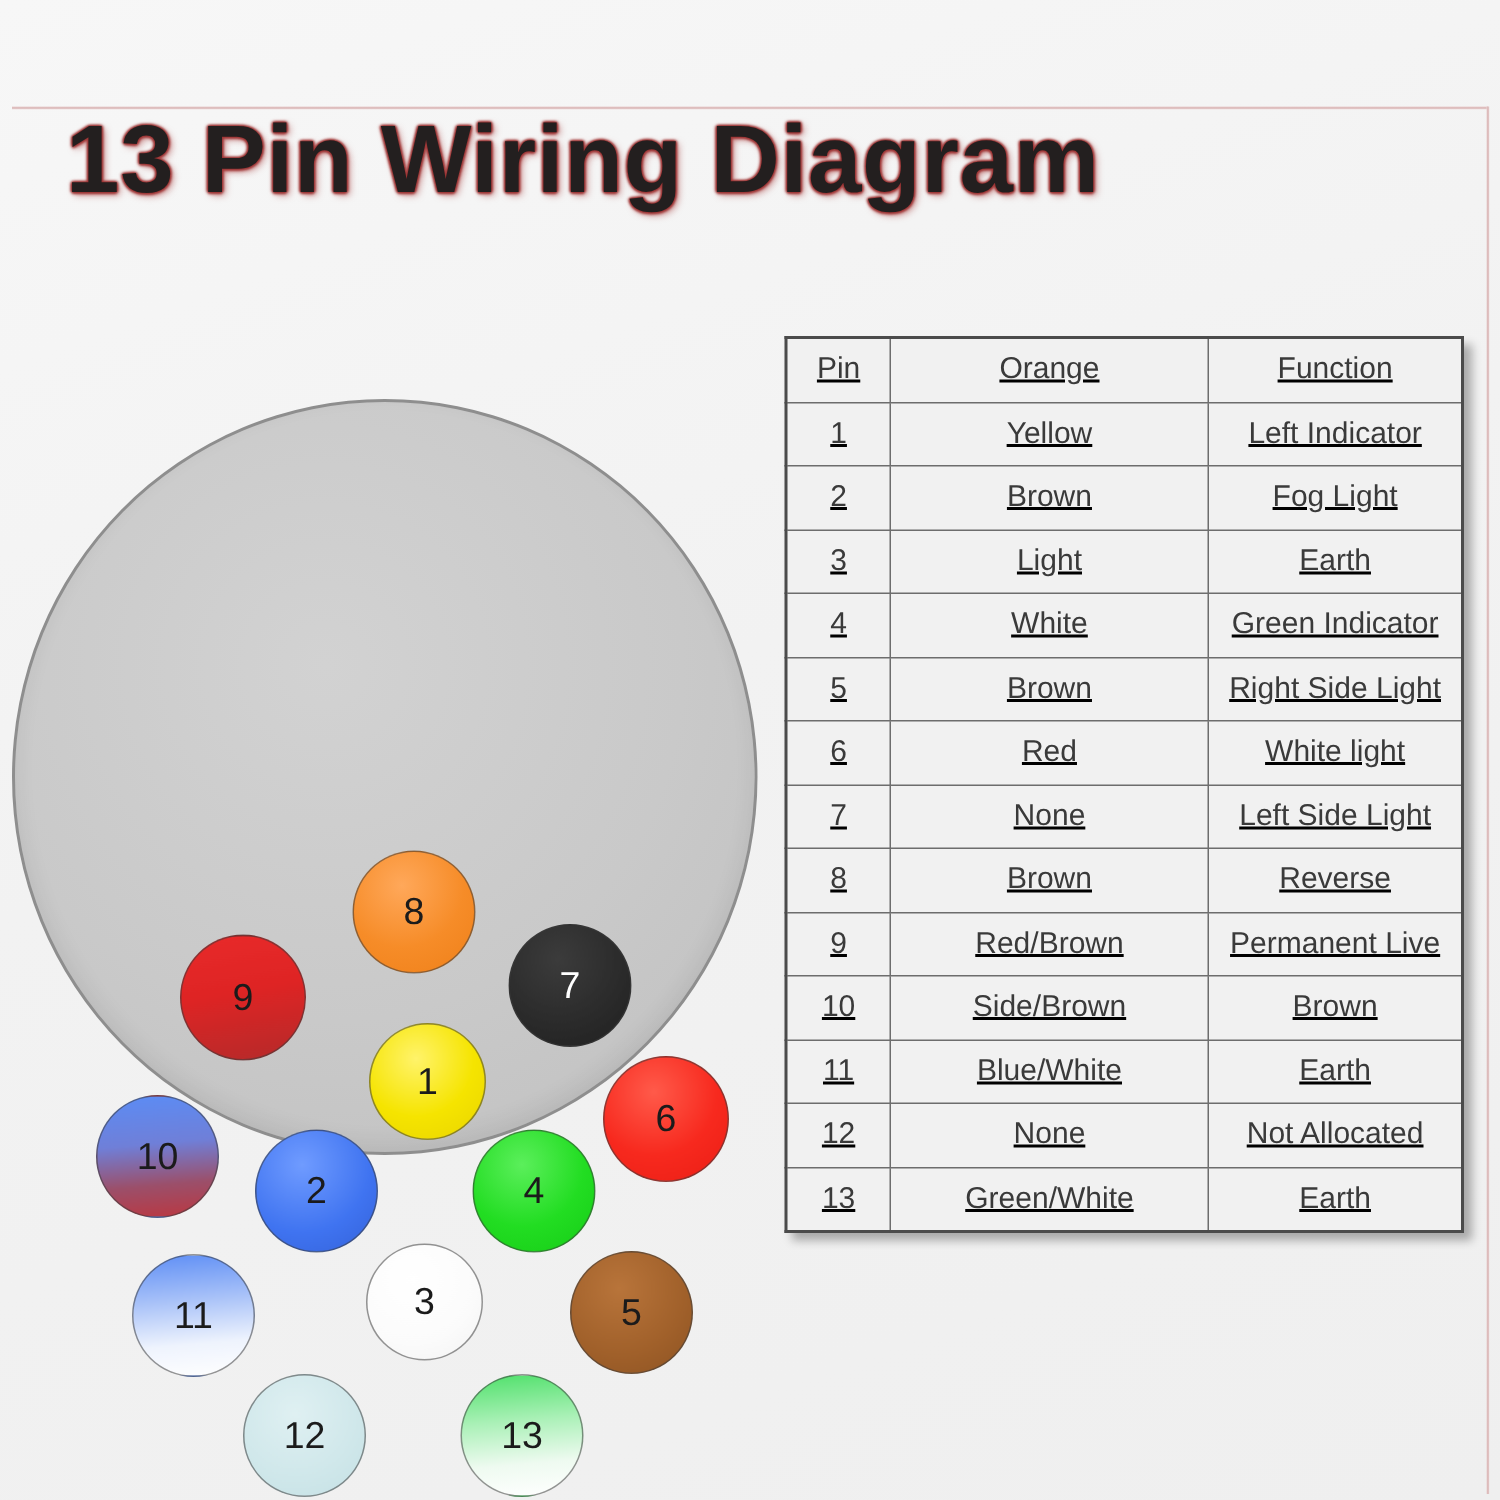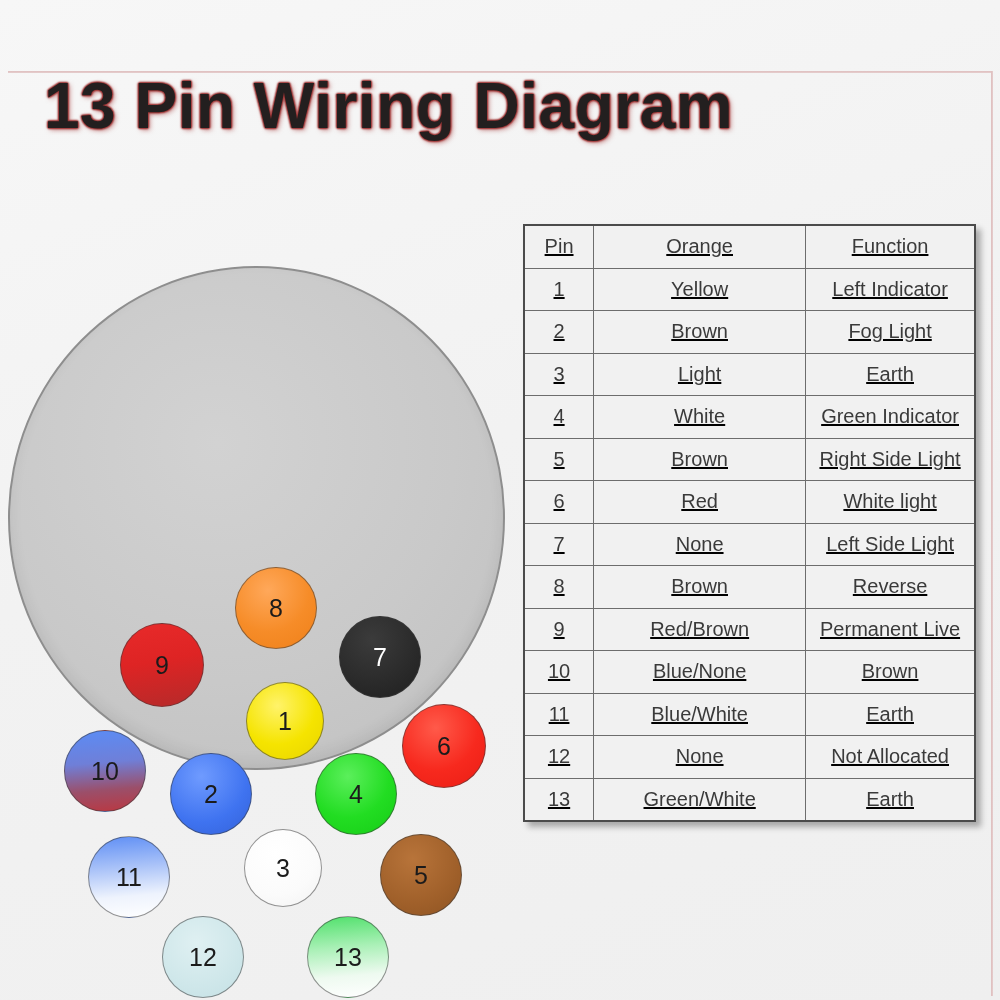--- a/index.html
+++ b/index.html
@@ -220,21 +220,21 @@
             <td>Brown</td>
             <td>Reverse</td>
           </tr>
           <tr>
             <td>9</td>
             <td>Red/Brown</td>
             <td>Permanent Live</td>
           </tr>
           <tr>
             <td>10</td>
-            <td>Blue/None</td>
+            <td>Side/Brown</td>
             <td>Brown</td>
           </tr>
           <tr>
             <td>11</td>
             <td>Blue/White</td>
             <td>Earth</td>
           </tr>
           <tr>
             <td>12</td>
             <td>None</td>

